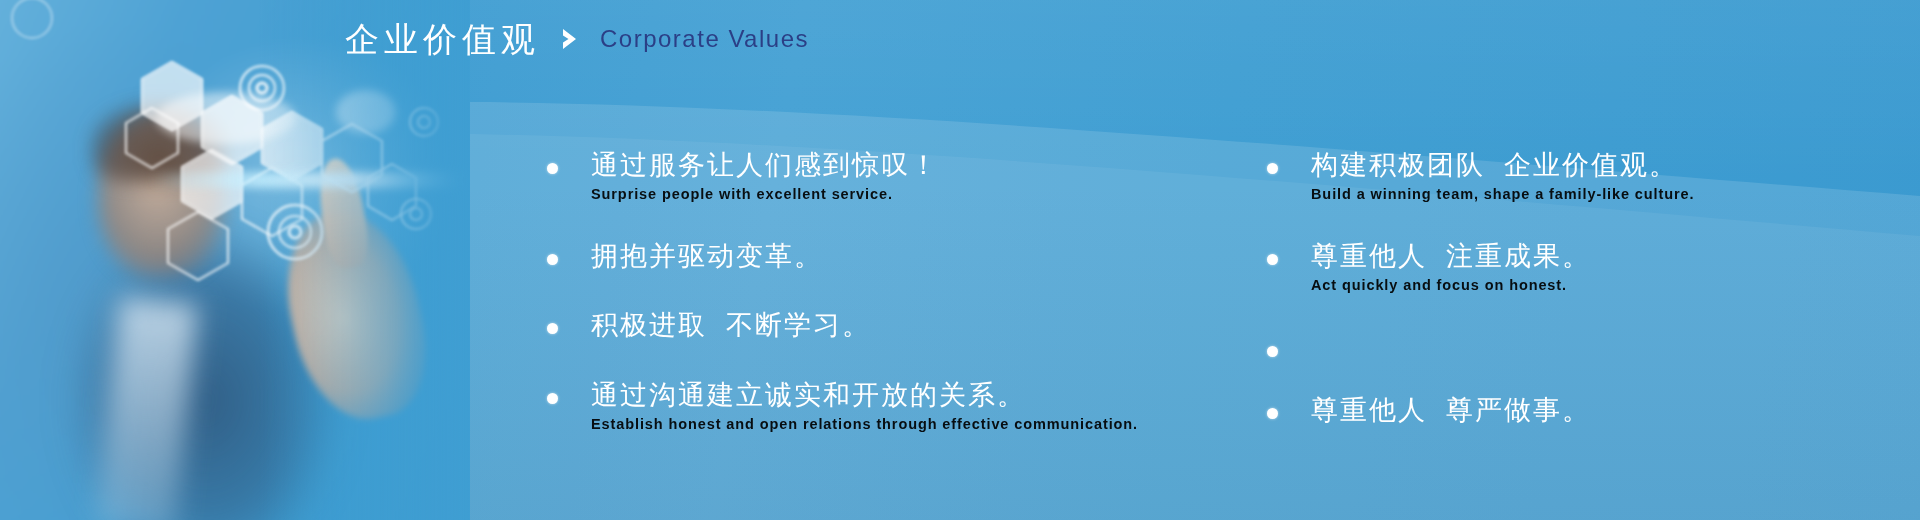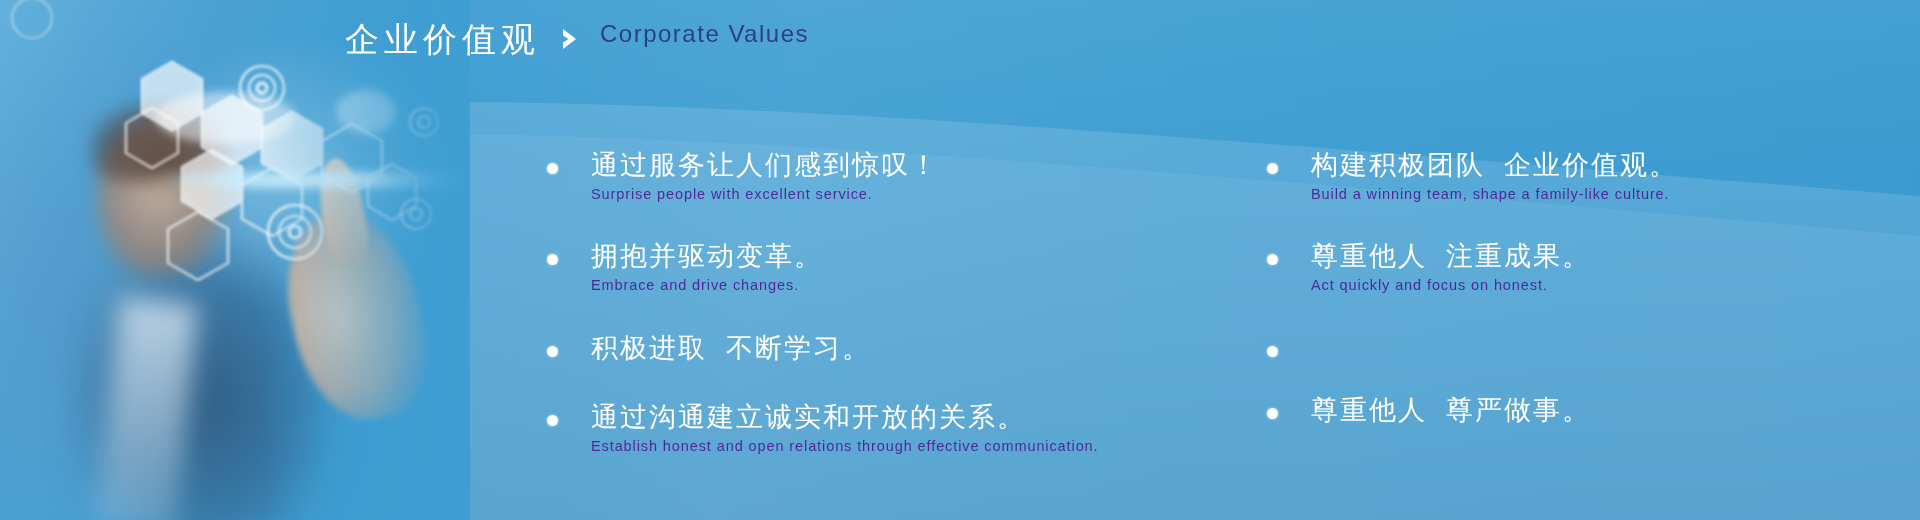--- a/index.html
+++ b/index.html
@@ -114,20 +114,21 @@
   .photo-fade {
     position: absolute; inset: 0;
     background: linear-gradient(90deg, rgba(63,158,210,0) 0%, rgba(63,158,210,0) 55%, rgba(63,158,210,0.55) 82%, rgba(63,158,210,1) 100%);
   }
 
   
   .header {
     position: absolute;
     left: 345px; top: 22px;
     display: flex;
+    align-items: center;
     gap: 18px;
     white-space: nowrap;
   }
   .title-cn {
     font-size: 34px;
     letter-spacing: 5px;
     color: #ffffff;
     font-weight: 400;
     line-height: 1;
   }
@@ -172,24 +173,24 @@
     letter-spacing: 2px;
     color: #ffffff;
     line-height: 1.15;
     font-weight: 400;
     white-space: pre;
   }
   .value-en {
     margin-top: 5px;
     font-size: 14.5px;
     letter-spacing: 0.9px;
-    color: #4c1d95;
+    color: #000000;
     opacity: 0.92;
     line-height: 1.2;
-    font-weight: 400;
+    font-weight: 700;
   }
 </style>
 </head>
 <body>
 
 <div id="stage">
 
   <div class="bg-base"></div>
 
   <div class="swoosh">
@@ -278,21 +279,20 @@
         <div class="bullet"></div>
         <div class="value-text">
           <div class="value-cn">通过服务让人们感到惊叹！</div>
           <div class="value-en">Surprise people with excellent service.</div>
         </div>
       </div>
       <div class="value-item">
         <div class="bullet"></div>
         <div class="value-text">
           <div class="value-cn">拥抱并驱动变革。</div>
-          <div class="value-en">Embrace and drive changes.</div>
         </div>
       </div>
       <div class="value-item">
         <div class="bullet"></div>
         <div class="value-text">
           <div class="value-cn">积极进取  不断学习。</div>
         </div>
       </div>
       <div class="value-item">
         <div class="bullet"></div>

